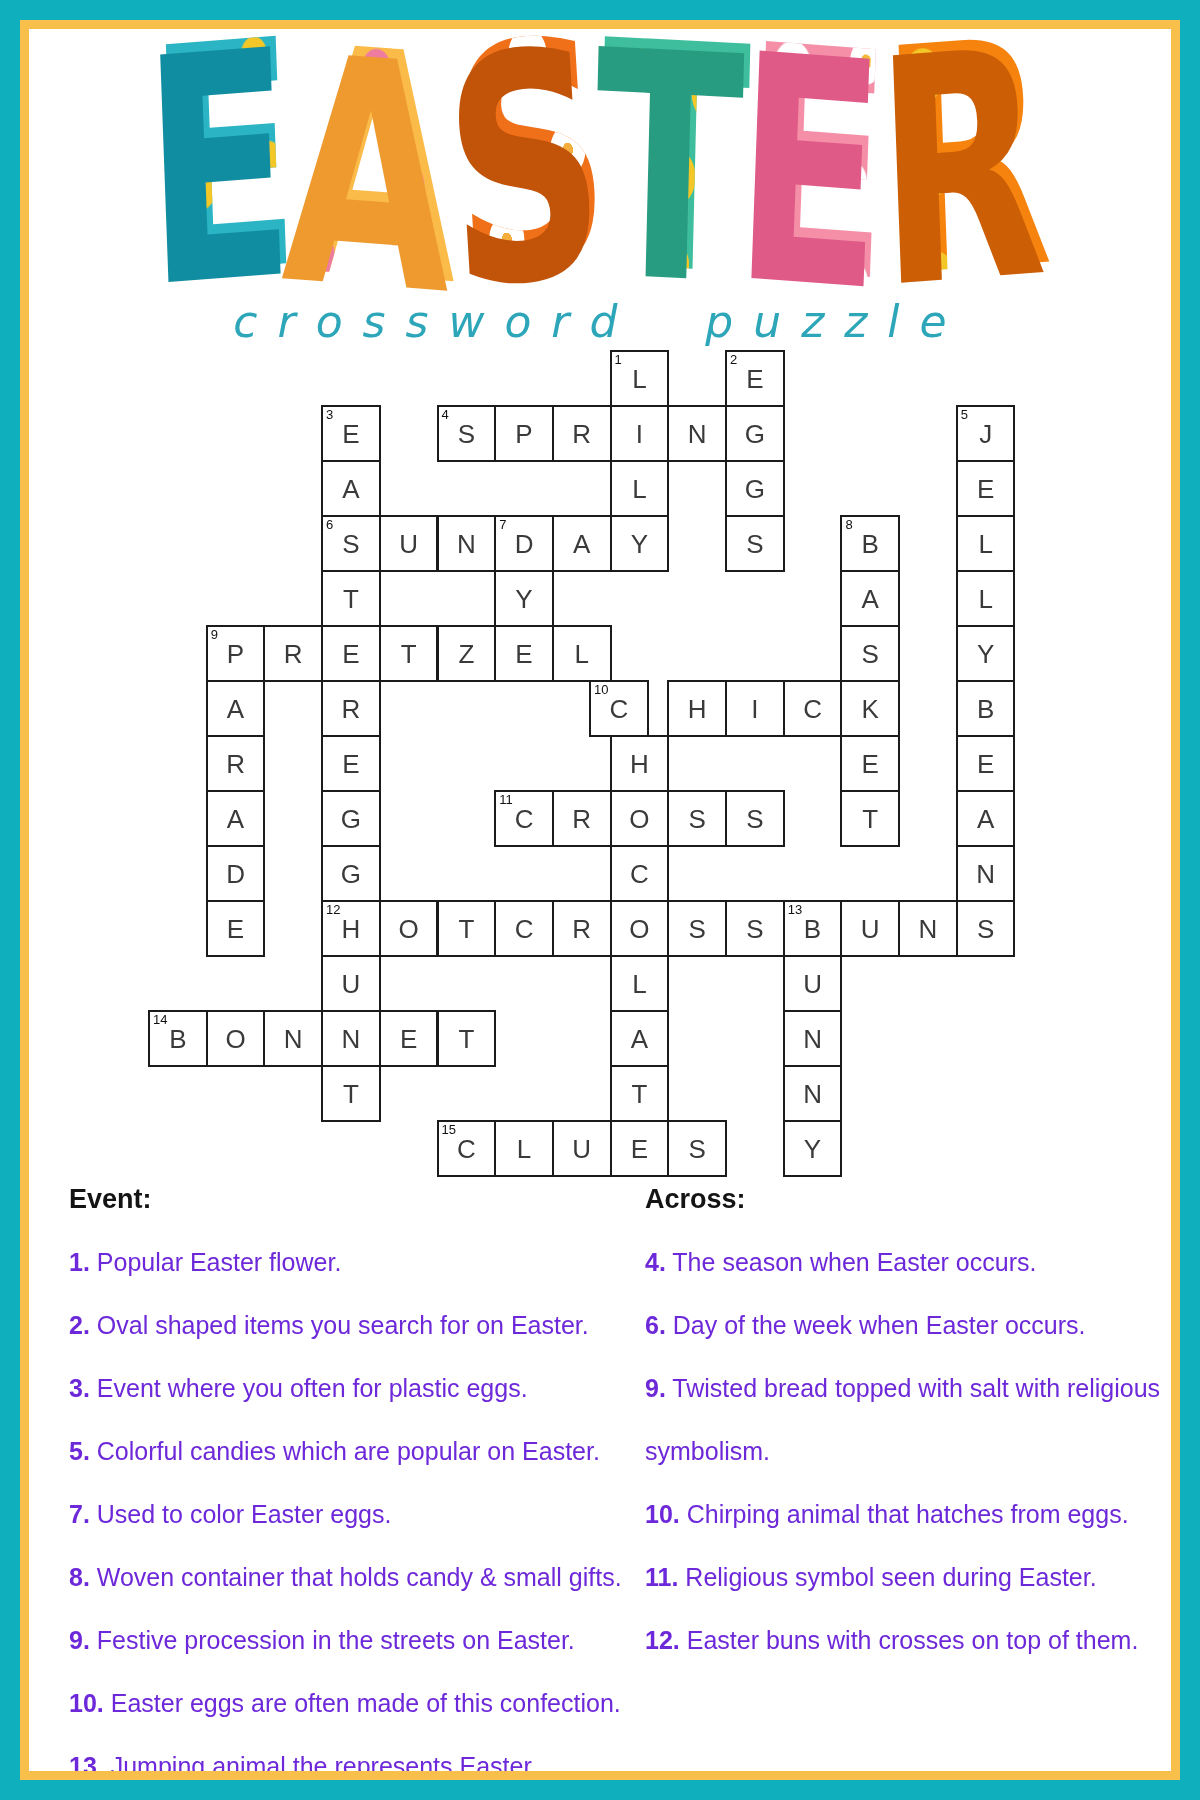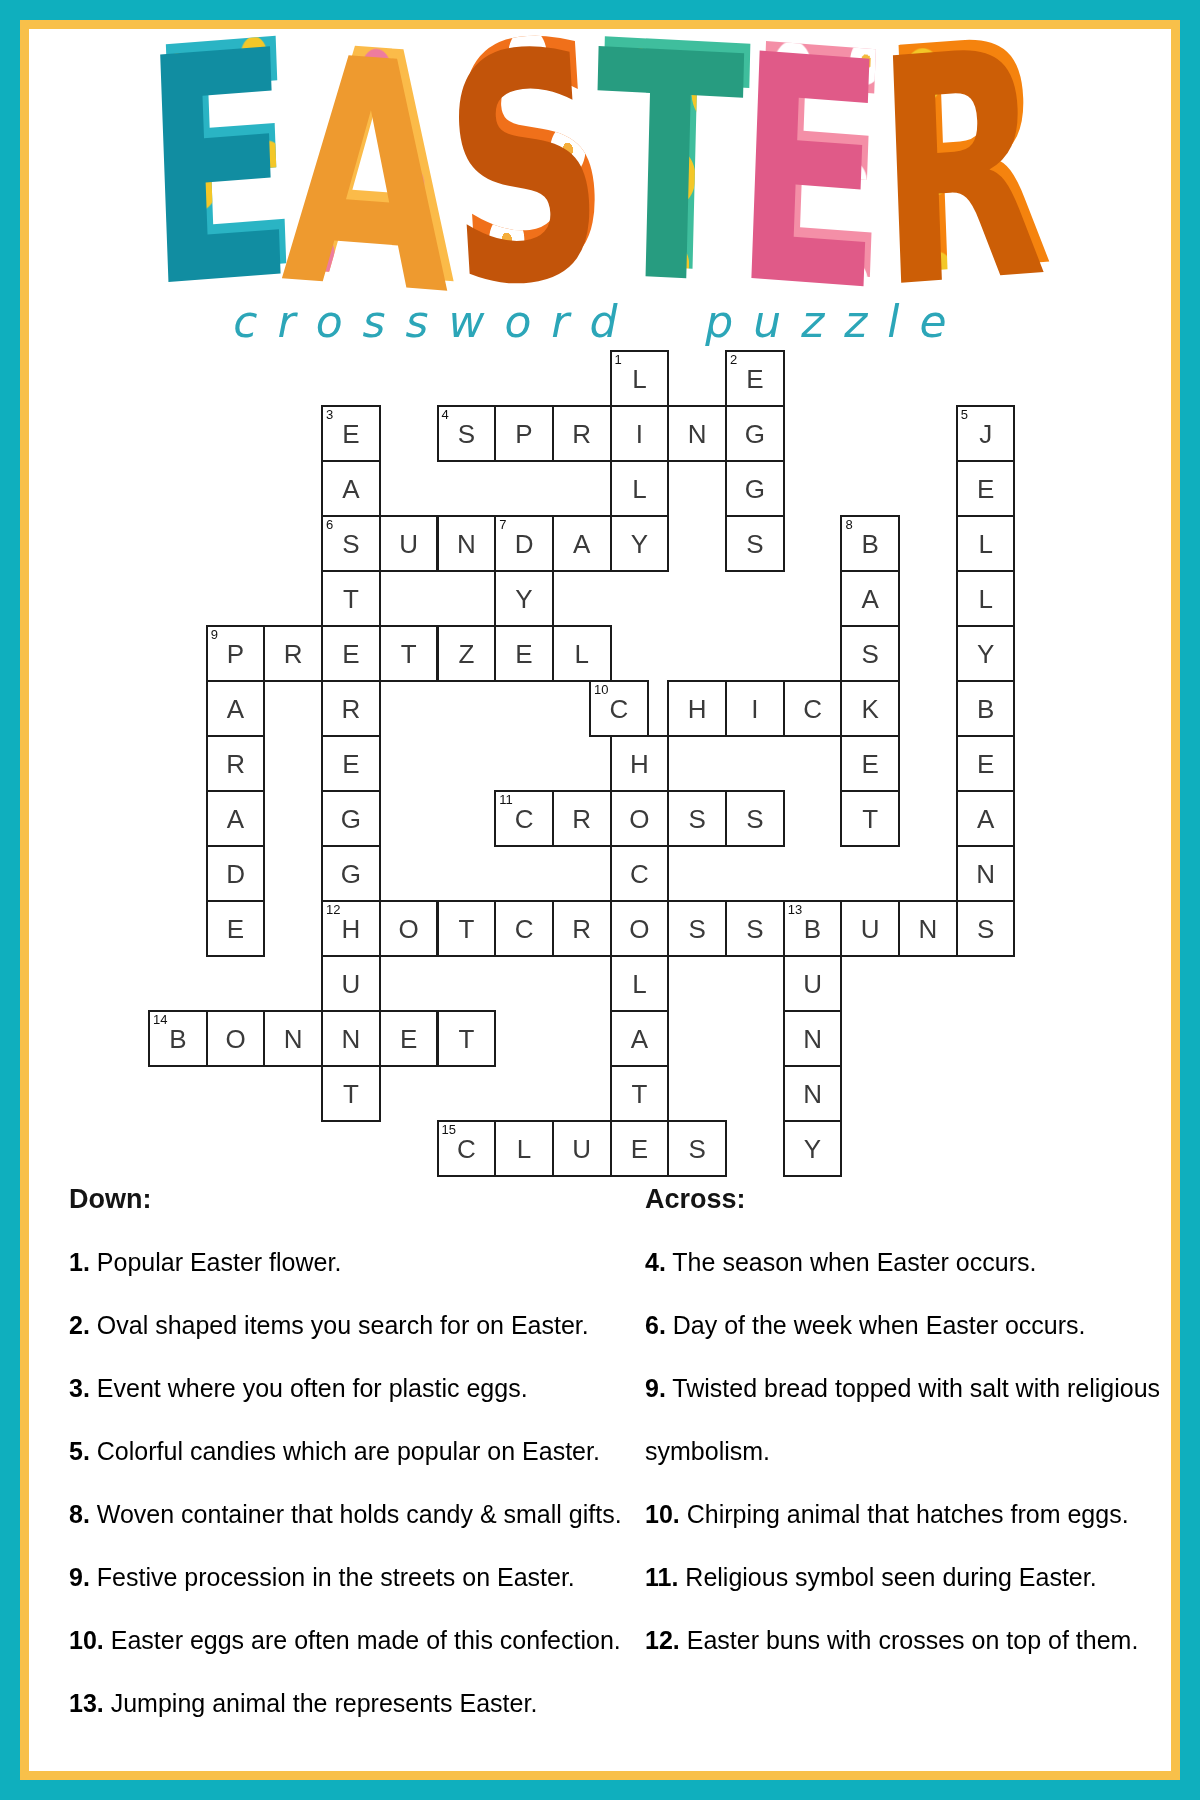--- a/index.html
+++ b/index.html
@@ -92,21 +92,21 @@
   .cnum{
     position:absolute;left:3px;top:1px;
     font:13px/1.1 "Liberation Sans",sans-serif;color:#111111;
   }
 
   
   .clue-col{position:absolute;top:1168px;}
   #down-col{left:69px;width:545px;}
   #across-col{left:621px;width:560px;margin-left:24px;}
   .clue-header{font:bold 27px/63px "Liberation Sans",sans-serif;color:#141414;white-space:nowrap;}
-  .clue{font:25px/63px "Liberation Sans",sans-serif;color:#000000;white-space:nowrap;}
+  .clue{font:25px/63px "Liberation Sans",sans-serif;color:#6d28d9;white-space:nowrap;}
   .clue b{font-weight:bold;}
 </style>
 </head>
 <body>
 
 <div class="frame-outer"></div>
 <div class="frame-inner"></div>
 
 <div id="title-row">
     <span class="tl p-teal-dots" data-ch="E">E</span>
@@ -416,26 +416,27 @@
     </div>
     <div class="cell" style="left: 519.3px; top: 770px;">
       <span class="clet">S</span>
     </div>
     <div class="cell" style="left: 634.7px; top: 770px;">
       <span class="clet">Y</span>
     </div>
   </div>
 
 <div id="down-col" class="clue-col">
-  <div class="clue-header">Down:</div>
+  <div class="clue-header">Event:</div>
   <div id="down-list">
       <div class="clue"><b>1.</b><span> Popular Easter flower.</span></div>
       <div class="clue"><b>2.</b><span> Oval shaped items you search for on Easter.</span></div>
       <div class="clue"><b>3.</b><span> Event where you often for plastic eggs.</span></div>
       <div class="clue"><b>5.</b><span> Colorful candies which are popular on Easter.</span></div>
+      <div class="clue"><b>7.</b><span> Used to color Easter eggs.</span></div>
       <div class="clue"><b>8.</b><span> Woven container that holds candy &amp; small gifts.</span></div>
       <div class="clue"><b>9.</b><span> Festive procession in the streets on Easter.</span></div>
       <div class="clue"><b>10.</b><span> Easter eggs are often made of this confection.</span></div>
       <div class="clue"><b>13.</b><span> Jumping animal the represents Easter.</span></div>
     </div>
 </div>
 
 <div id="across-col" class="clue-col">
   <div class="clue-header">Across:</div>
   <div id="across-list">

